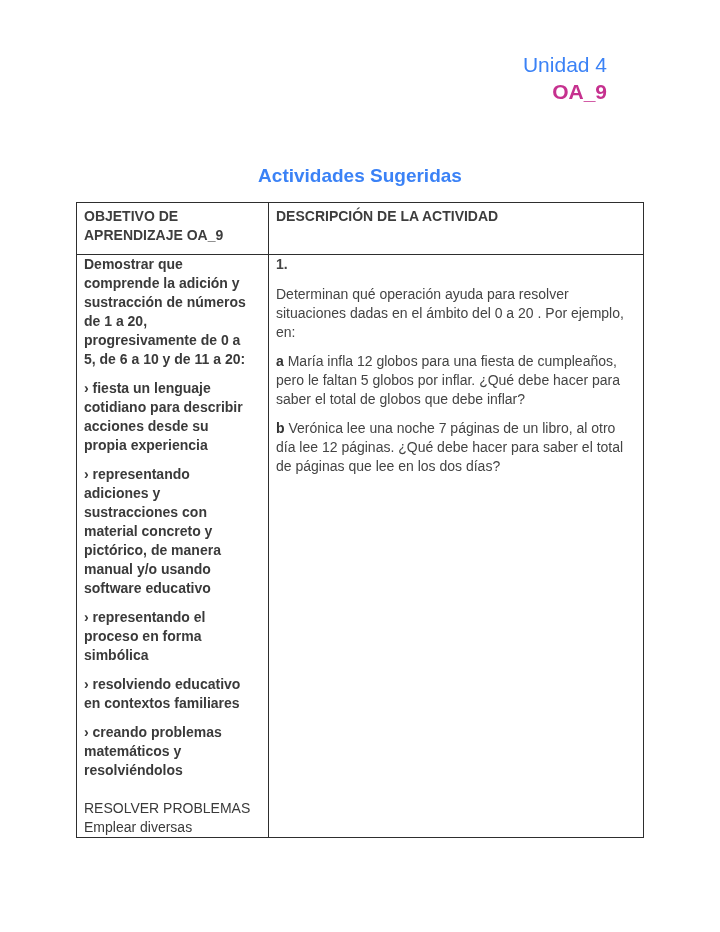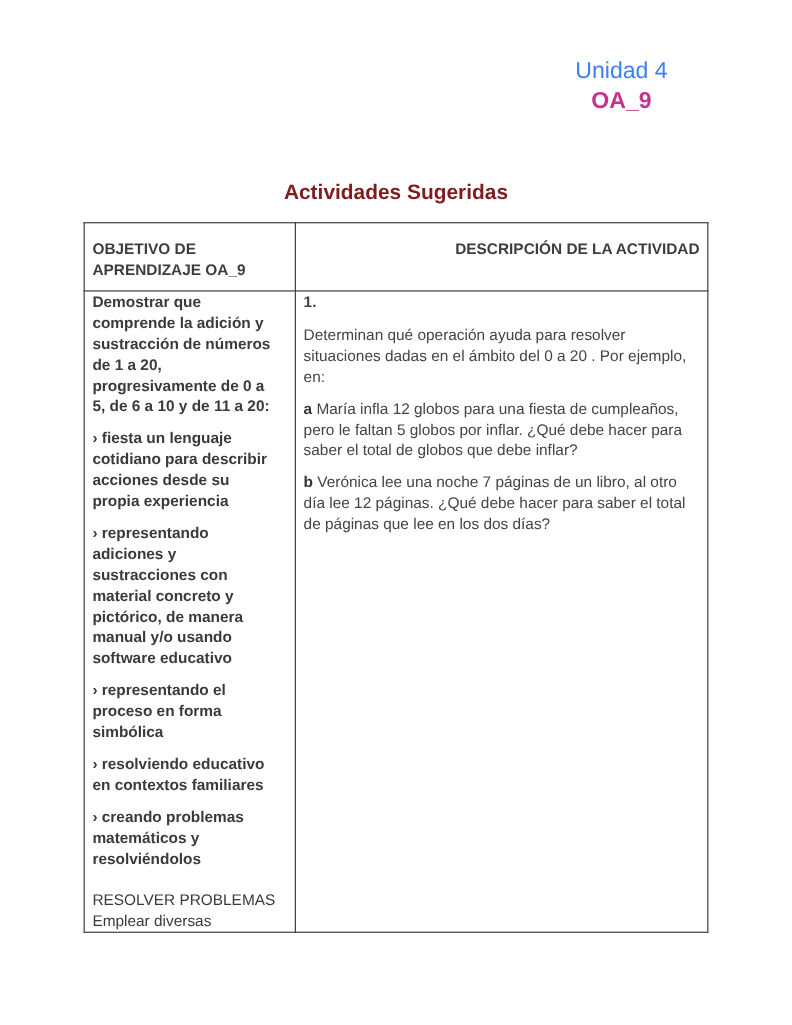--- a/index.html
+++ b/index.html
@@ -45,56 +45,55 @@
       font-size: 21px;
       font-weight: normal;
       color: #3b82f6;
       line-height: 26px;
     }
     .oa-label {
       font-size: 21px;
       font-weight: bold;
       color: #c6318f;
       line-height: 28px;
-      text-align: center;
     }
     .section-title {
       position: absolute;
       left: 0;
       width: 720px;
       top: 165px;
       text-align: center;
       font-size: 19px;
       font-weight: bold;
-      color: #7f1d1d;
+      color: #3b82f6;
     }
     table.activities {
       position: absolute;
       left: 76px;
       top: 202px;
       width: 568px;
       border-collapse: collapse;
       table-layout: fixed;
     }
     table.activities th,
     table.activities td {
       border: 1.5px solid #2e2e2e;
       vertical-align: top;
       padding: 0 7px;
       font-size: 14px;
       line-height: 19px;
     }
     table.activities th {
       height: 47px;
-      padding-top: 14px;
+      padding-top: 4px;
       font-weight: bold;
       color: #3d3d3d;
     }
     th.col-objective { width: 177px; text-align: left; }
-    th.col-description { text-align: right; margin-left: 32px; }
+    th.col-description { text-align: left; margin-left: 32px; }
     td.objective-cell {
       height: 582px;
       font-weight: bold;
       color: #3a3a3a;
       position: relative;
       padding-top: 1px;
     }
     td.objective-cell p {
       margin: 0 12px 10px 0;
     }

